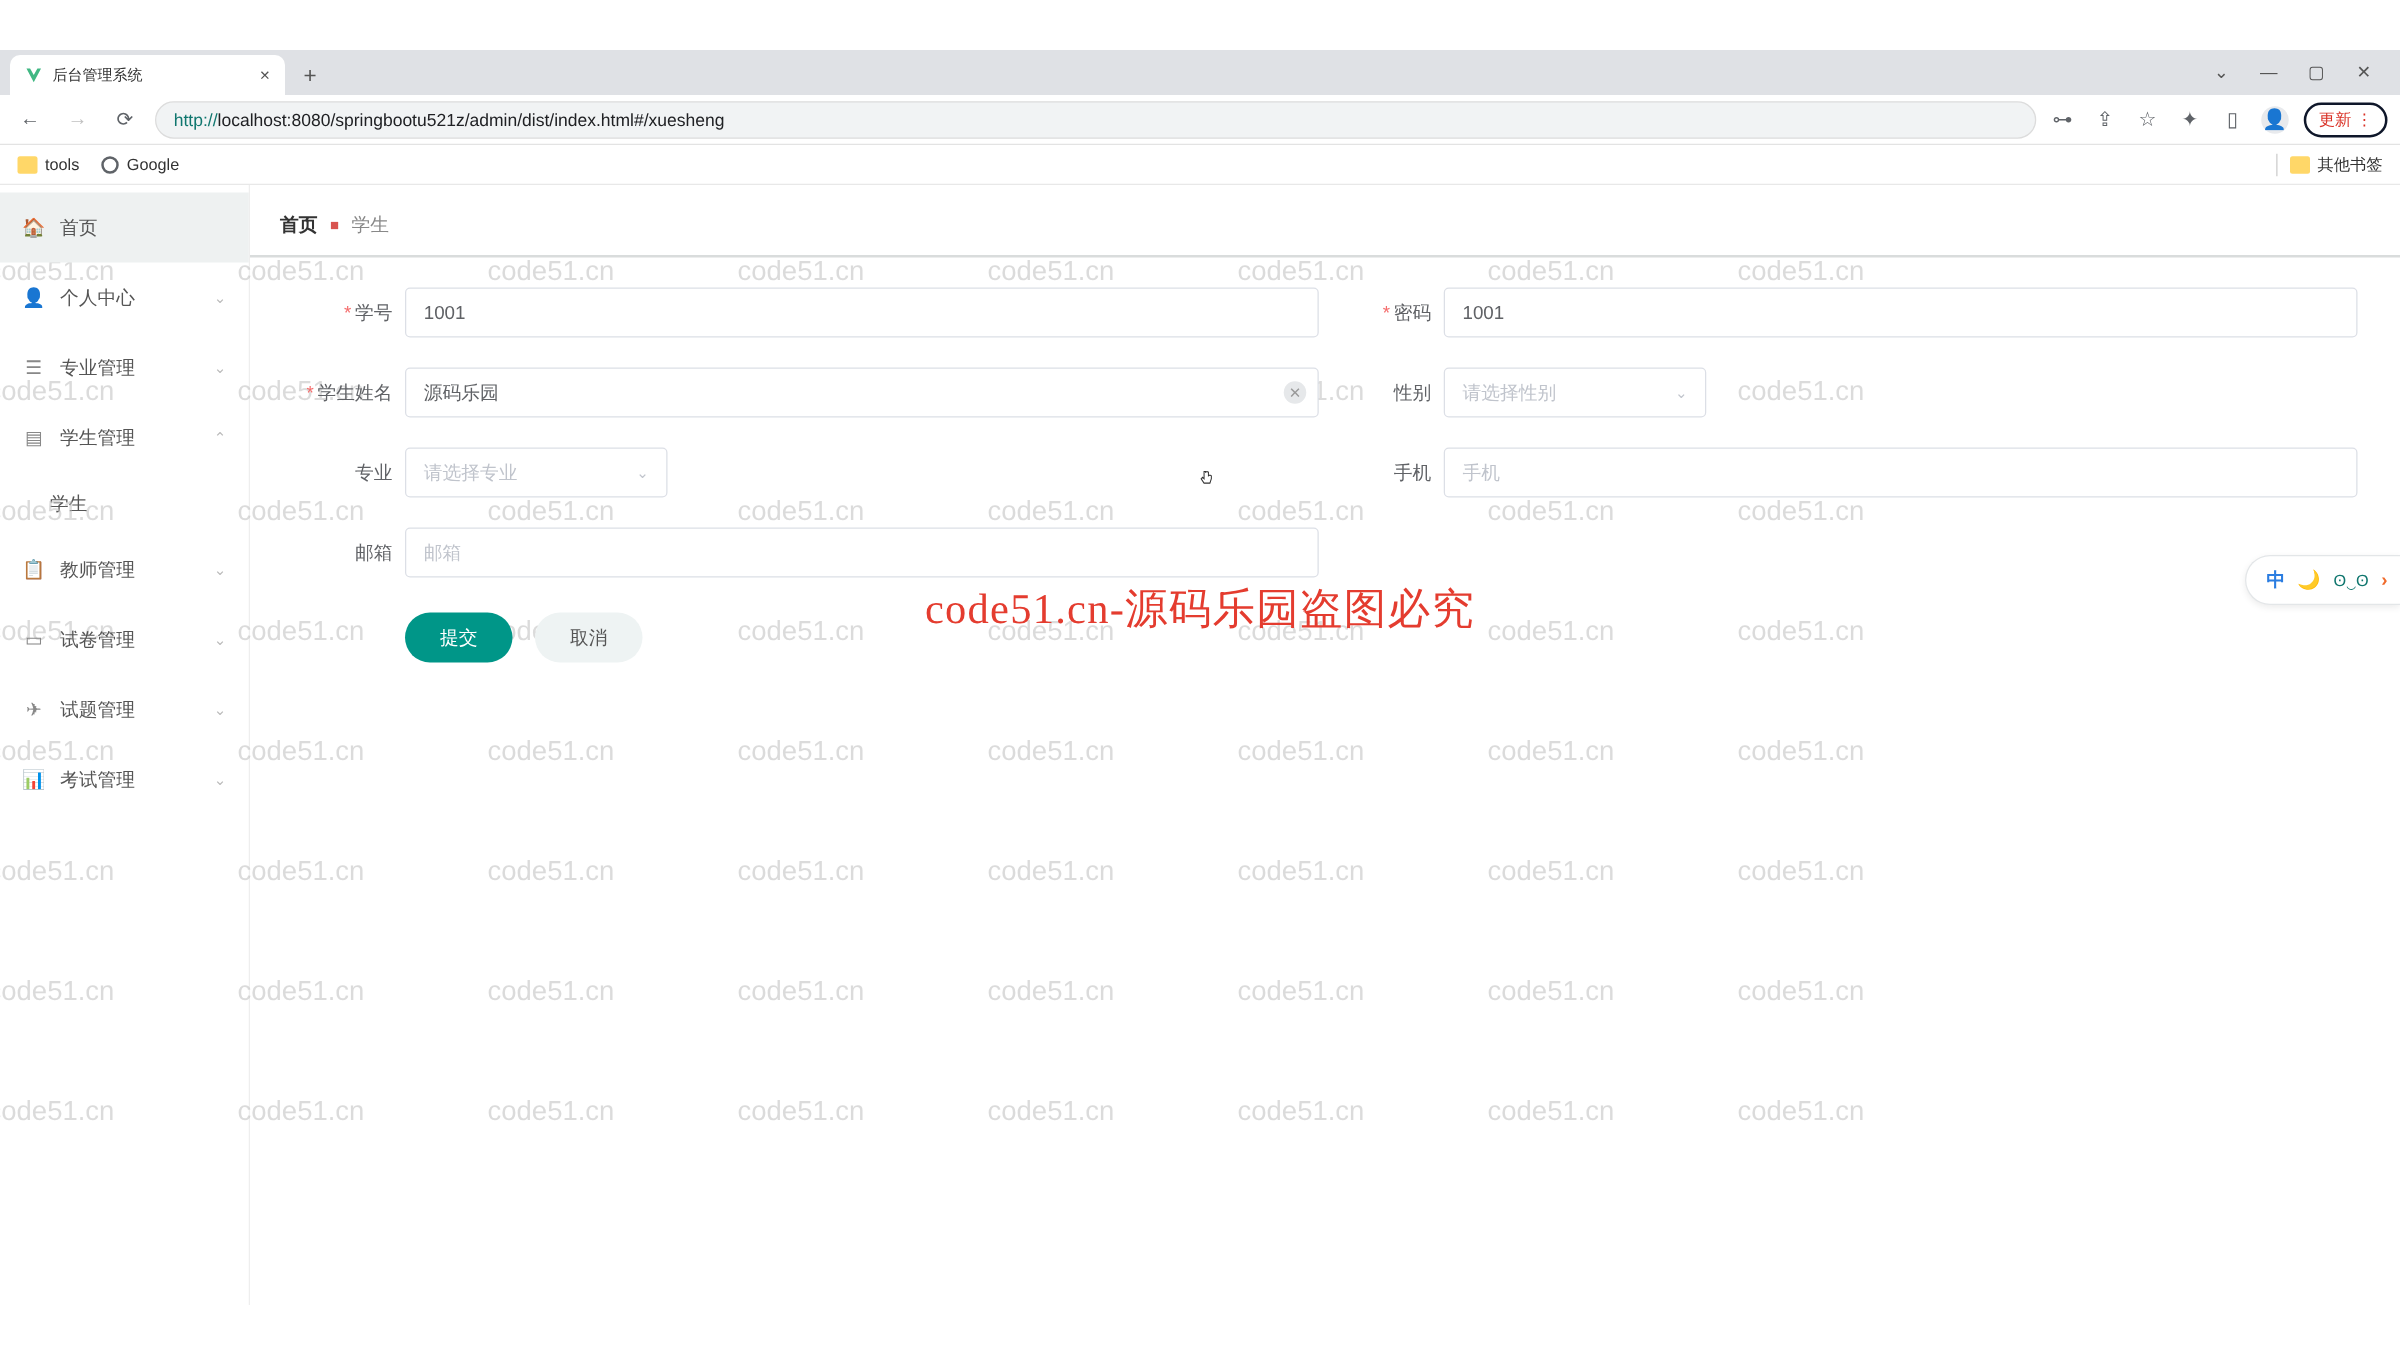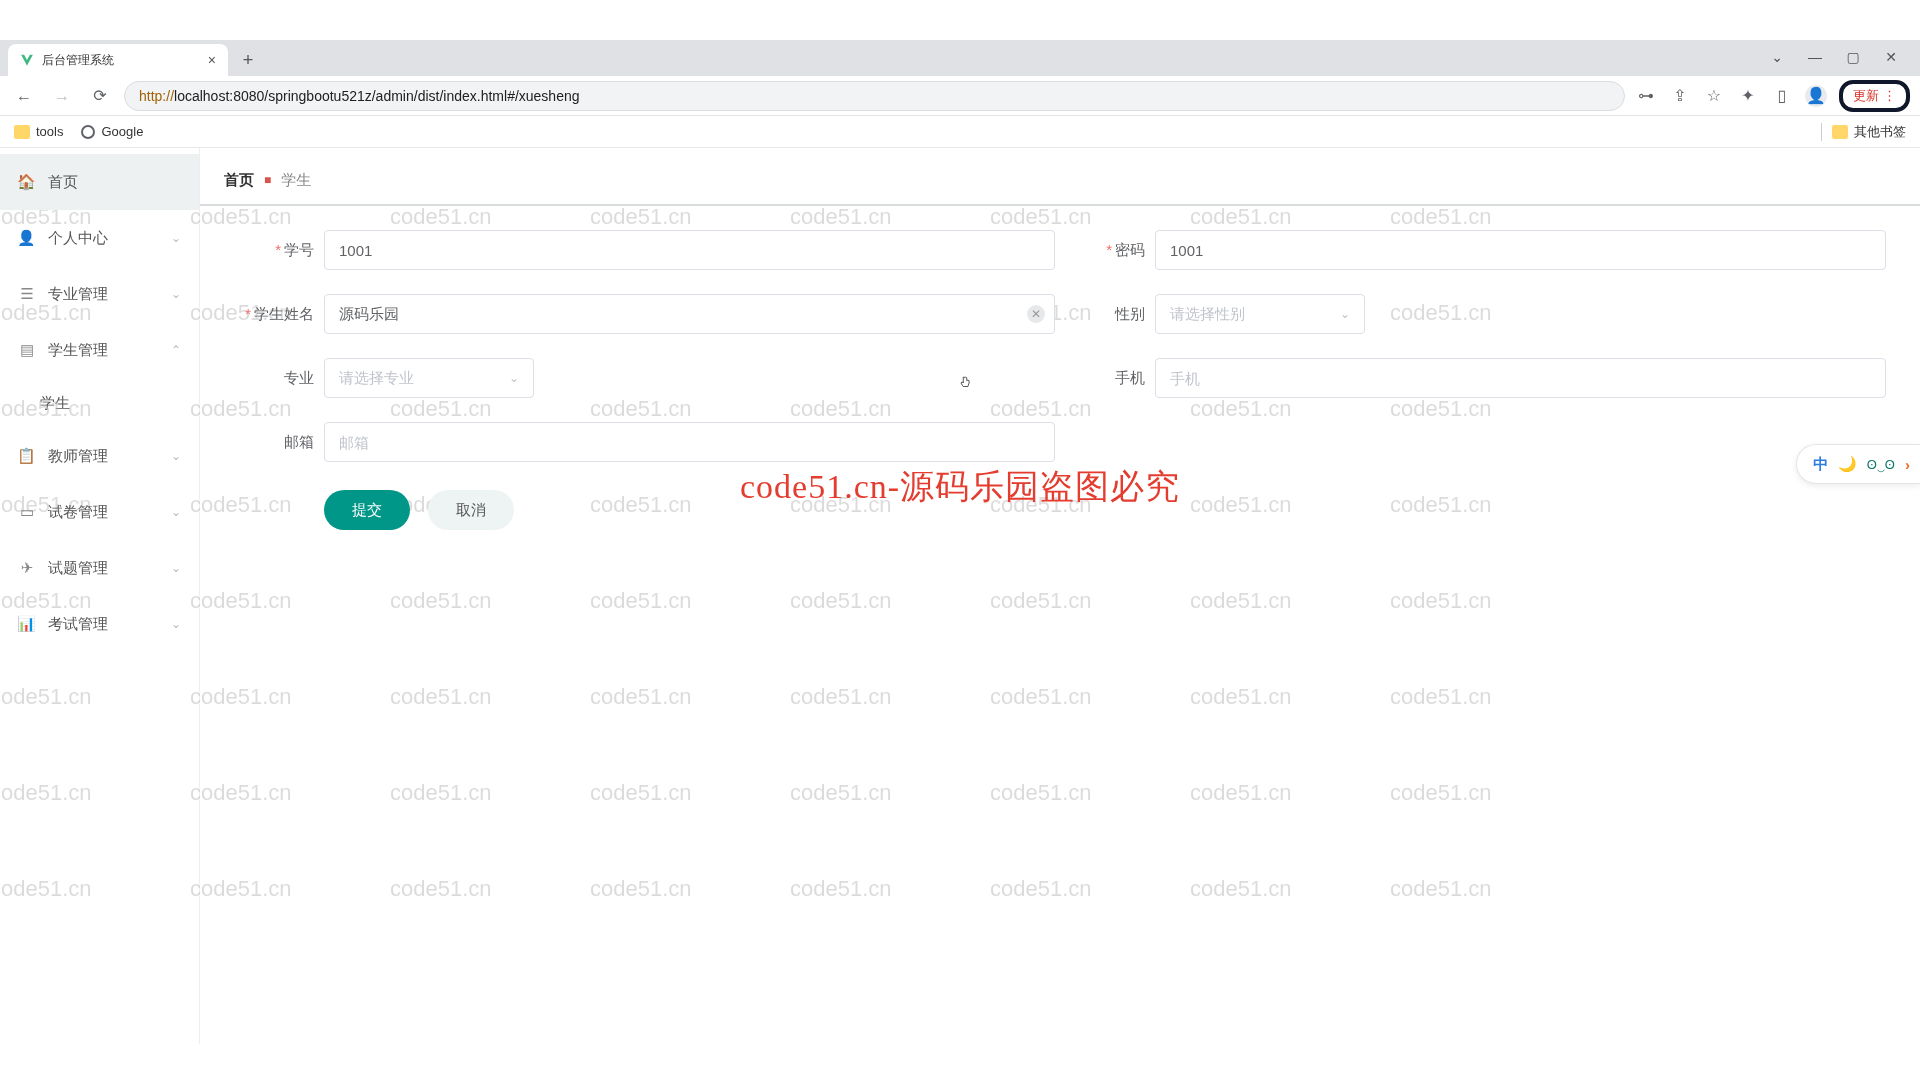--- a/index.html
+++ b/index.html
@@ -10,24 +10,24 @@
   .tab { background:#fff; height:32px; width:220px; border-radius:8px 8px 0 0; display:flex; align-items:center; padding:0 12px; gap:8px; font-size:12px; color:#333; position:relative;}
   .tab .favicon { width:14px; height:14px; }
   .tab .favicon svg { width:14px; height:14px; fill:#41b883; }
   .tab .close { margin-left:auto; font-size:14px; color:#555; cursor:pointer;}
   .newtab { width:28px; height:28px; display:flex; align-items:center; justify-content:center; color:#555; font-size:18px; cursor:pointer; margin-left:6px; margin-bottom:2px;}
   .win-controls { margin-left:auto; display:flex; gap:8px; align-items:center; padding:0 6px 4px 0;}
   .win-controls span { width:30px; height:30px; display:flex; align-items:center; justify-content:center; color:#555; cursor:pointer; font-size:14px;}
   .addr-bar { height:40px; background:#fff; border-bottom:1px solid #e3e3e3; display:flex; align-items:center; padding:0 10px; gap:10px; }
   .nav-btn { width:28px; height:28px; display:flex; align-items:center; justify-content:center; color:#5f6368; cursor:pointer; font-size:16px;}
   .url-field { flex:1; height:30px; border:1px solid #dcdcdc; border-radius:15px; background:#f1f3f4; display:flex; align-items:center; padding:0 14px; font-size:14px; color:#202124;}
-  .url-field .protocol { color:#a16207; }
+  .url-field .protocol { color:#0f766e; }
   .addr-right { display:flex; align-items:center; gap:12px; }
   .addr-right .icon { width:22px; height:22px; display:flex; align-items:center; justify-content:center; color:#5f6368; font-size:16px; }
-  .update-btn { border:4px solid #0f172a; color:#d93025; border-radius:14px; padding:3px 10px; font-size:13px; display:flex; align-items:center; gap:4px;}
+  .update-btn { border:2px solid #0f172a; color:#d93025; border-radius:14px; padding:3px 10px; font-size:13px; display:flex; align-items:center; gap:4px;}
   .bookmark-bar { height:32px; background:#fff; border-bottom:1px solid #e8e8e8; display:flex; align-items:center; padding:0 14px; gap:18px; font-size:13px; color:#333;}
   .bm-item { display:flex; align-items:center; gap:6px; cursor:pointer;}
   .bm-folder { width:16px; height:14px; background:#ffd768; border-radius:2px;}
   .bm-circle { width:14px; height:14px; border-radius:50%; border:2px solid #5f6368; }
   .bm-right { margin-left:auto; display:flex; align-items:center; gap:6px;}
   .bm-sep { height:18px; border-left:1px solid #ccc; margin-right:4px;}
   
   .app { position:relative; height: calc(1080px - 36px - 40px - 32px); overflow:hidden; }
   .topbar { height:76px; background:#141414; color:#fff; display:flex; align-items:center; border-bottom:6px solid #0e9e8a; }
   .topbar .title { flex:1; text-align:center; font-size:22px; font-weight:700; letter-spacing:2px;}

